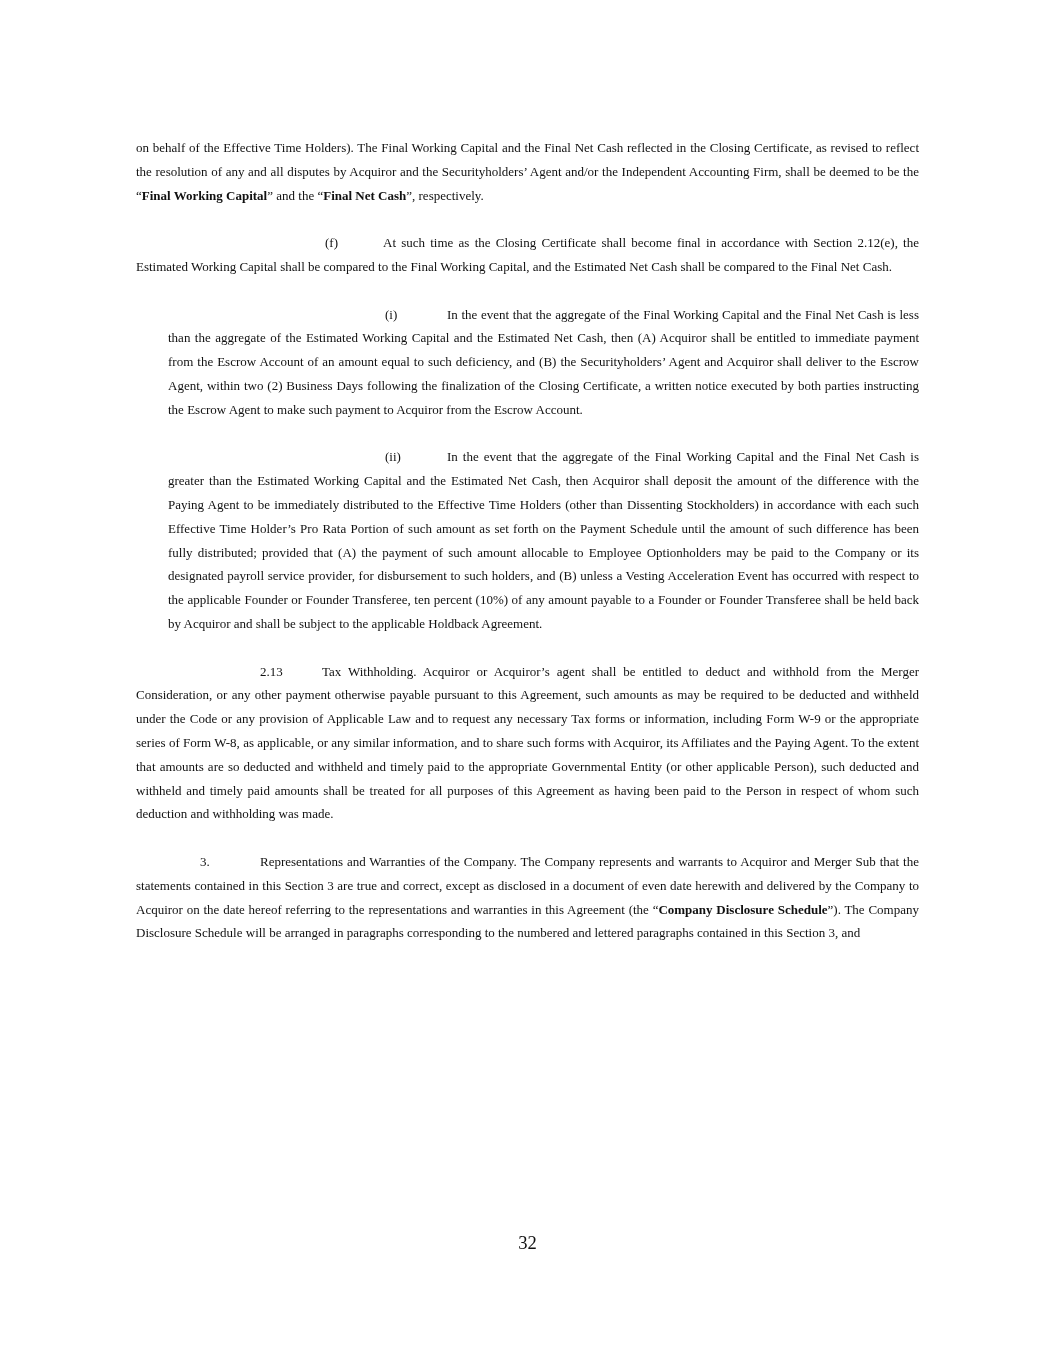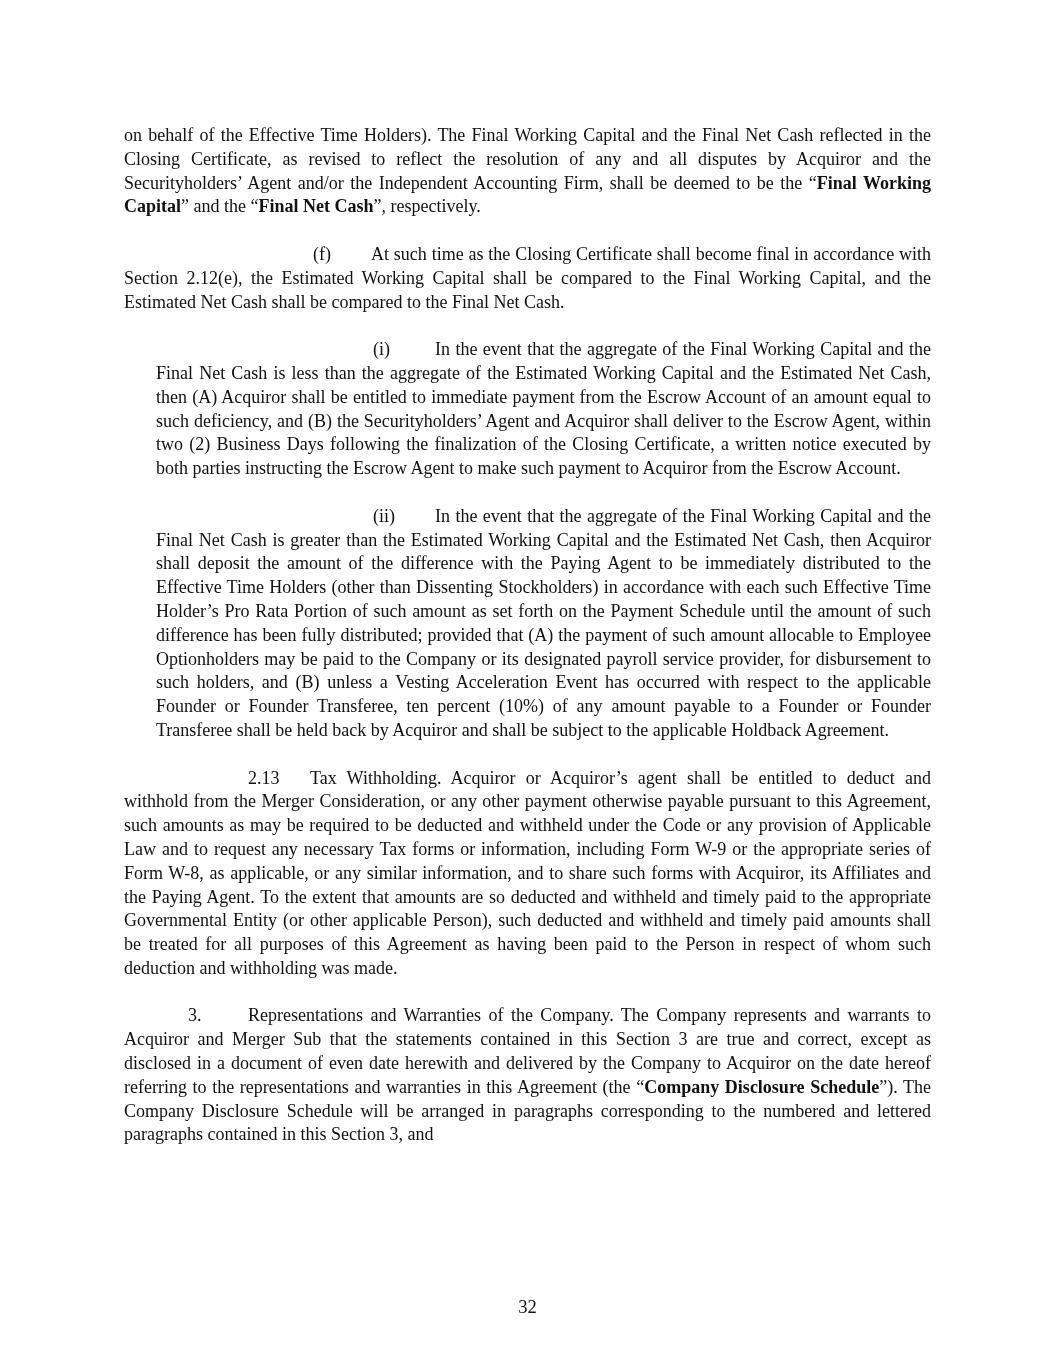--- a/index.html
+++ b/index.html
@@ -3,29 +3,29 @@
   <meta charset="utf-8">
   <style>
     html, body { margin: 0; padding: 0; background: #ffffff; }
     body {
       width: 1055px; height: 1365px; position: relative; overflow: hidden;
       font-family: "Liberation Serif", "DejaVu Serif", serif;
       color: #111111;
     }
     .page { position: absolute; left: 124px; top: 124px; width: 807px; }
     p {
-      margin: 0; font-size: 18px; line-height: 23.8px;
+      margin: 12px; font-size: 13px; line-height: 23.8px;
       text-align: justify; text-align-last: left;
     }
     .para { margin-bottom: 23.8px; }
     .indent-sub { padding-left: 32px; }
     .u { text-underline-offset: 2px; }
     b { font-weight: bold; }
     .page-number {
-      position: absolute; left: 0; width: 1055px; top: 1296px;
+      position: absolute; left: 0; width: 1055px; top: 1232px;
       text-align: center; font-size: 18.6px;
     }
   </style>
 </head>
 <body>
 
 <div class="page">
 
   <p class="para"><span>on behalf of the Effective Time Holders).  The Final Working Capital and the Final Net Cash reflected in the Closing Certificate, as revised to reflect the resolution of any and all disputes by Acquiror and the Securityholders’ Agent and/or the Independent Accounting Firm, shall be deemed to be the “</span><b>Final Working Capital</b><span>” and the “</span><b>Final Net Cash</b><span>”, respectively.</span></p>
 

